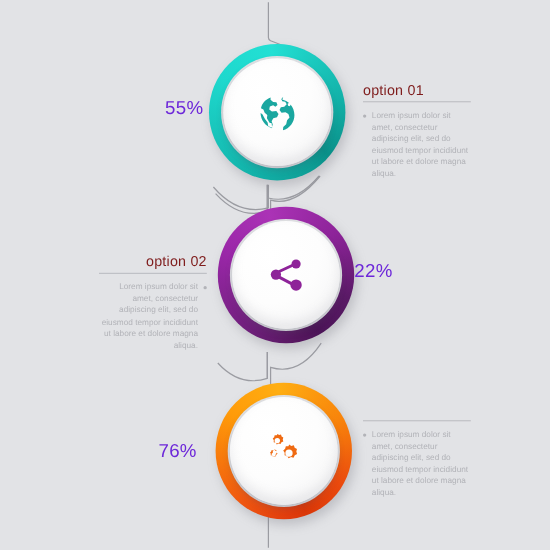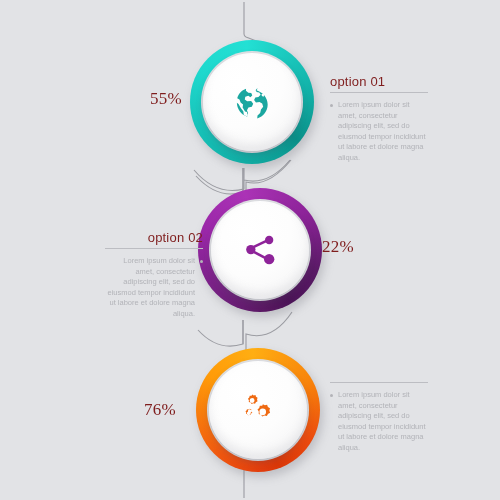--- a/index.html
+++ b/index.html
@@ -114,24 +114,23 @@
     left: 11px; top: 11px;
     width: 102px; height: 102px;
     border-radius: 50%;
     background: #e2e3e6;
   }
 
   
   .pct {
     position: absolute;
     font-size: 17px;
-    color: #7f1d1d;
+    color: #6d28d9;
     letter-spacing: 0.3px;
     white-space: nowrap;
-    font-family: Liberation Serif, serif;
   }
 
   
   .option-block {
     position: absolute;
     width: 98px;
   }
   .option-title {
     font-size: 13px;
     color: #7f1d1d;
@@ -225,21 +224,21 @@
             <circle cx="35" cy="35" r="6.2"></circle>
           </g>
         </svg>
       </div>
     </div>
     <div class="disc-inner-shade"></div>
   </div>
 
   <div class="pct" style="left:322px; top:237px;">22%</div>
 
-  <div class="option-block align-right" style="left:90px; top:230px;margin-left:15px;">
+  <div class="option-block align-right" style="left:90px; top:230px;">
     <div class="option-title">option 02</div>
     <div class="option-rule"></div>
     <div class="option-body">
       <span class="bullet"></span>
       <span class="option-text">Lorem ipsum dolor sit amet, consectetur adipiscing elit, sed do eiusmod tempor incididunt ut labore et dolore magna aliqua.</span>
     </div>
   </div>
 
   <div class="node" style="left:196px; top:348px;">
     <div class="ring-shadow"></div>

